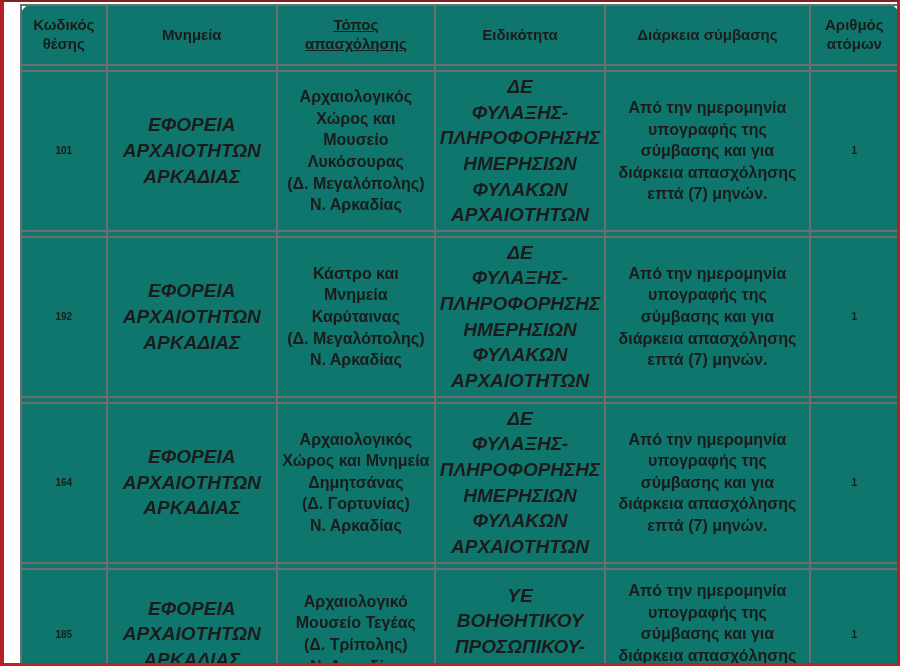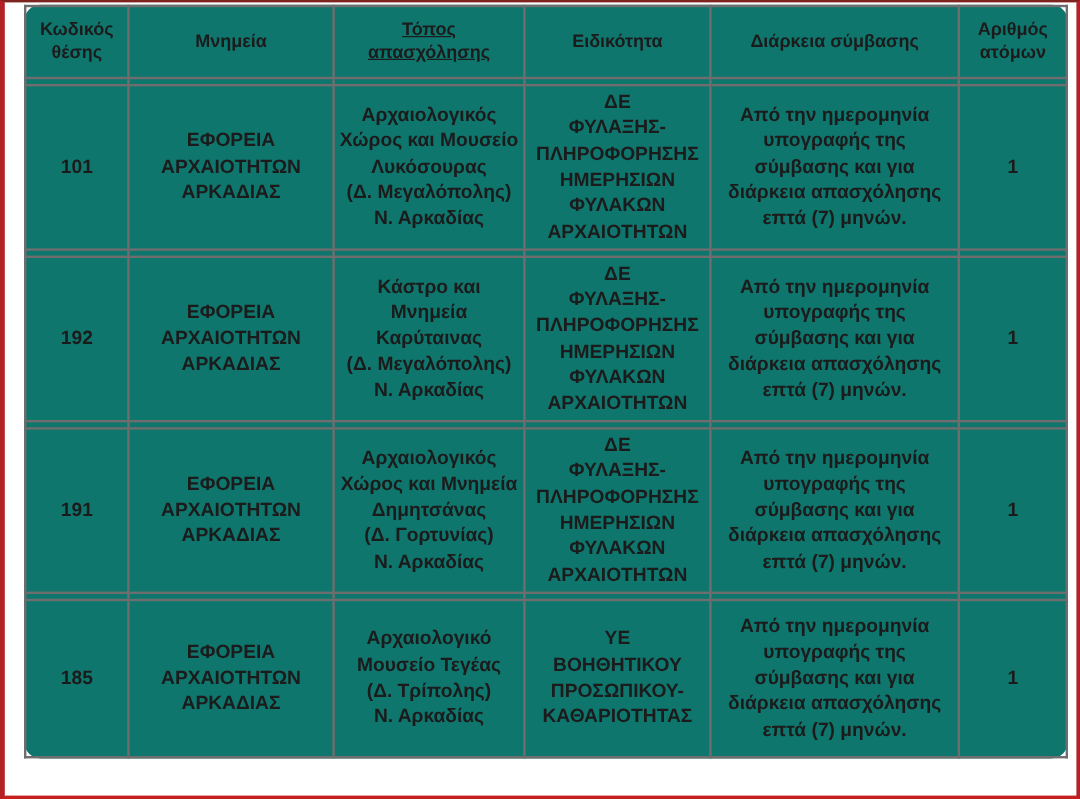--- a/index.html
+++ b/index.html
@@ -45,22 +45,22 @@
   thead tr { height: 60px; }
   th {
     font-size: 15px;
     line-height: 1.25;
   }
   th.u { text-decoration: underline; }
   tbody tr.spacer { height: 6px; }
   tbody tr.spacer td { padding: 0; }
   tbody tr.row { height: 137px; }
   tbody tr.row:last-child { height: 131px; }
-  td.c-code, td.c-count { font-size: 16px; }
-  td.c-service, td.c-specialty { font-size: 16px; line-height: 1.35; }
+  td.c-code, td.c-count { font-size: 10px; }
+  td.c-service, td.c-specialty { font-size: 19px; line-height: 1.35; font-style: italic; }
   td.c-location, td.c-duration { font-size: 16px; line-height: 1.35; }
 </style>
 </head>
 <body>
 
 <div class="page-wrap">
   <table class="positions">
     <thead>
       <tr id="hdr">
           <th style="width: 86px;">Κωδικός
@@ -139,21 +139,21 @@
         </tr>
         <tr class="spacer">
           <td></td>
           <td></td>
           <td></td>
           <td></td>
           <td></td>
           <td></td>
         </tr>
         <tr class="row">
-          <td class="c-code">191</td>
+          <td class="c-code">164</td>
           <td class="c-service">ΕΦΟΡΕΙΑ
 ΑΡΧΑΙΟΤΗΤΩΝ
 ΑΡΚΑΔΙΑΣ</td>
           <td class="c-location">Αρχαιολογικός
 Χώρος και Μνημεία
 Δημητσάνας
 (Δ. Γορτυνίας)
 Ν. Αρκαδίας</td>
           <td class="c-specialty">ΔΕ
 ΦΥΛΑΞΗΣ-

